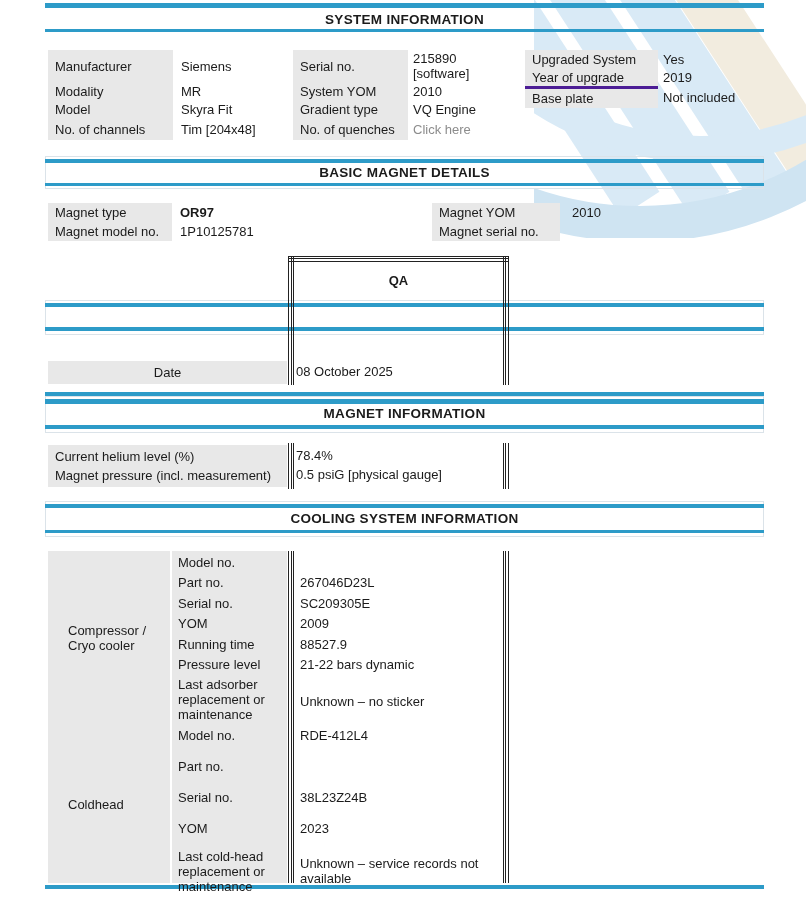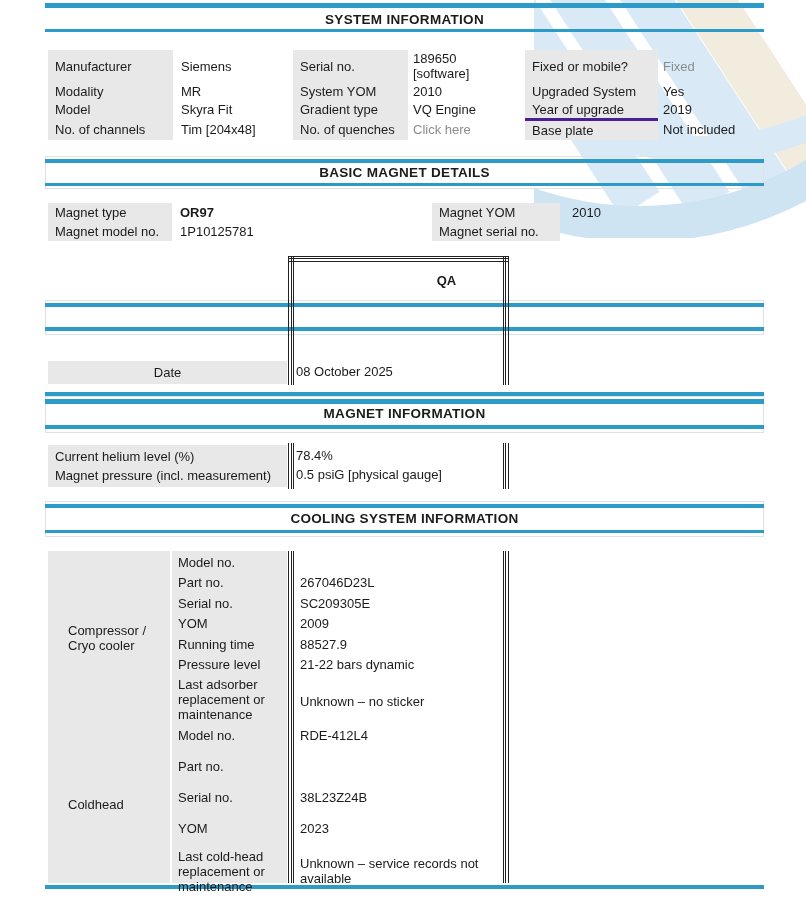--- a/index.html
+++ b/index.html
@@ -44,21 +44,21 @@
   
   .md-pair { position:absolute; top:203px; z-index:3; }
   .md-row { display:flex; height:19px; }
   .md-row .lab { display:flex; align-items:center; padding-left:7px; background:var(--cellbg); box-sizing:border-box; }
   .md-row .val { display:flex; align-items:center; box-sizing:border-box; }
   .mdl .lab { width:124px; } .mdl .val { padding-left:8px; width:220px; }
   .mdr .lab { width:128px; } .mdr .val { padding-left:12px; width:204px; }
   .bold { font-weight:bold; }
   
   .qa-box { position:absolute; left:288px; top:256px; width:221px; height:129px; z-index:3; }
-  .qa-title { position:absolute; left:0; top:17px; width:100%; text-align:center; font-weight:bold;margin-left:48px; }
+  .qa-title { position:absolute; left:0; top:17px; width:100%; text-align:center; font-weight:bold; }
   
   .mi-labels { position:absolute; left:48px; top:445px; width:239px; height:42px; padding:2px 0 0 7px; box-sizing:border-box; z-index:3; }
   .mi-labels div, .mi-values div { height:19px; line-height:17px; display:flex; align-items:center; }
   .mi-values { position:absolute; left:296px; top:446px; width:200px; z-index:3; }
   
   .cool { position:absolute; left:48px; top:551px; width:461px; height:332px; z-index:3; }
   .colA { position:absolute; left:0; top:0; width:122px; height:332px; background:var(--cellbg); }
   .colB { position:absolute; left:124px; top:0; width:115px; height:332px; background:var(--cellbg); }
   .grp { position:absolute; left:0; width:122px; display:flex; align-items:center; padding-left:20px; box-sizing:border-box; line-height:15px; }
   .grp.g1 { top:0; height:174px; } .grp.g2 { top:174px; height:158px; }
@@ -126,41 +126,37 @@
     </div>
     <div class="sys-row r4">
       <div class="lab">No. of channels</div>
       <div class="val">Tim [204x48]</div>
     </div>
   </div>
 
   <div class="sys-pair c2" style="left:293px;">
     <div class="sys-row r1">
       <div class="lab">Serial no.</div>
-      <div class="val">189650 [software]</div>
+      <div class="val">215890 [software]</div>
     </div>
     <div class="sys-row r2">
       <div class="lab">System YOM</div>
       <div class="val">2010</div>
     </div>
     <div class="sys-row r3">
       <div class="lab">Gradient type</div>
       <div class="val">VQ Engine</div>
     </div>
     <div class="sys-row r4">
       <div class="lab">No. of quenches</div>
       <div class="val muted">Click here</div>
     </div>
   </div>
 
   <div class="sys-pair c3" style="left:525px;">
-    <div class="sys-row r1">
-      <div class="lab">Fixed or mobile?</div>
-      <div class="val muted">Fixed</div>
-    </div>
     <div class="sys-row r2">
       <div class="lab">Upgraded System</div>
       <div class="val">Yes</div>
     </div>
     <div class="sys-row r3">
       <div class="lab">Year of upgrade</div>
       <div class="val">2019</div>
     </div>
     <div class="sys-row r4">
       <div class="lab gap-top">Base plate</div>

